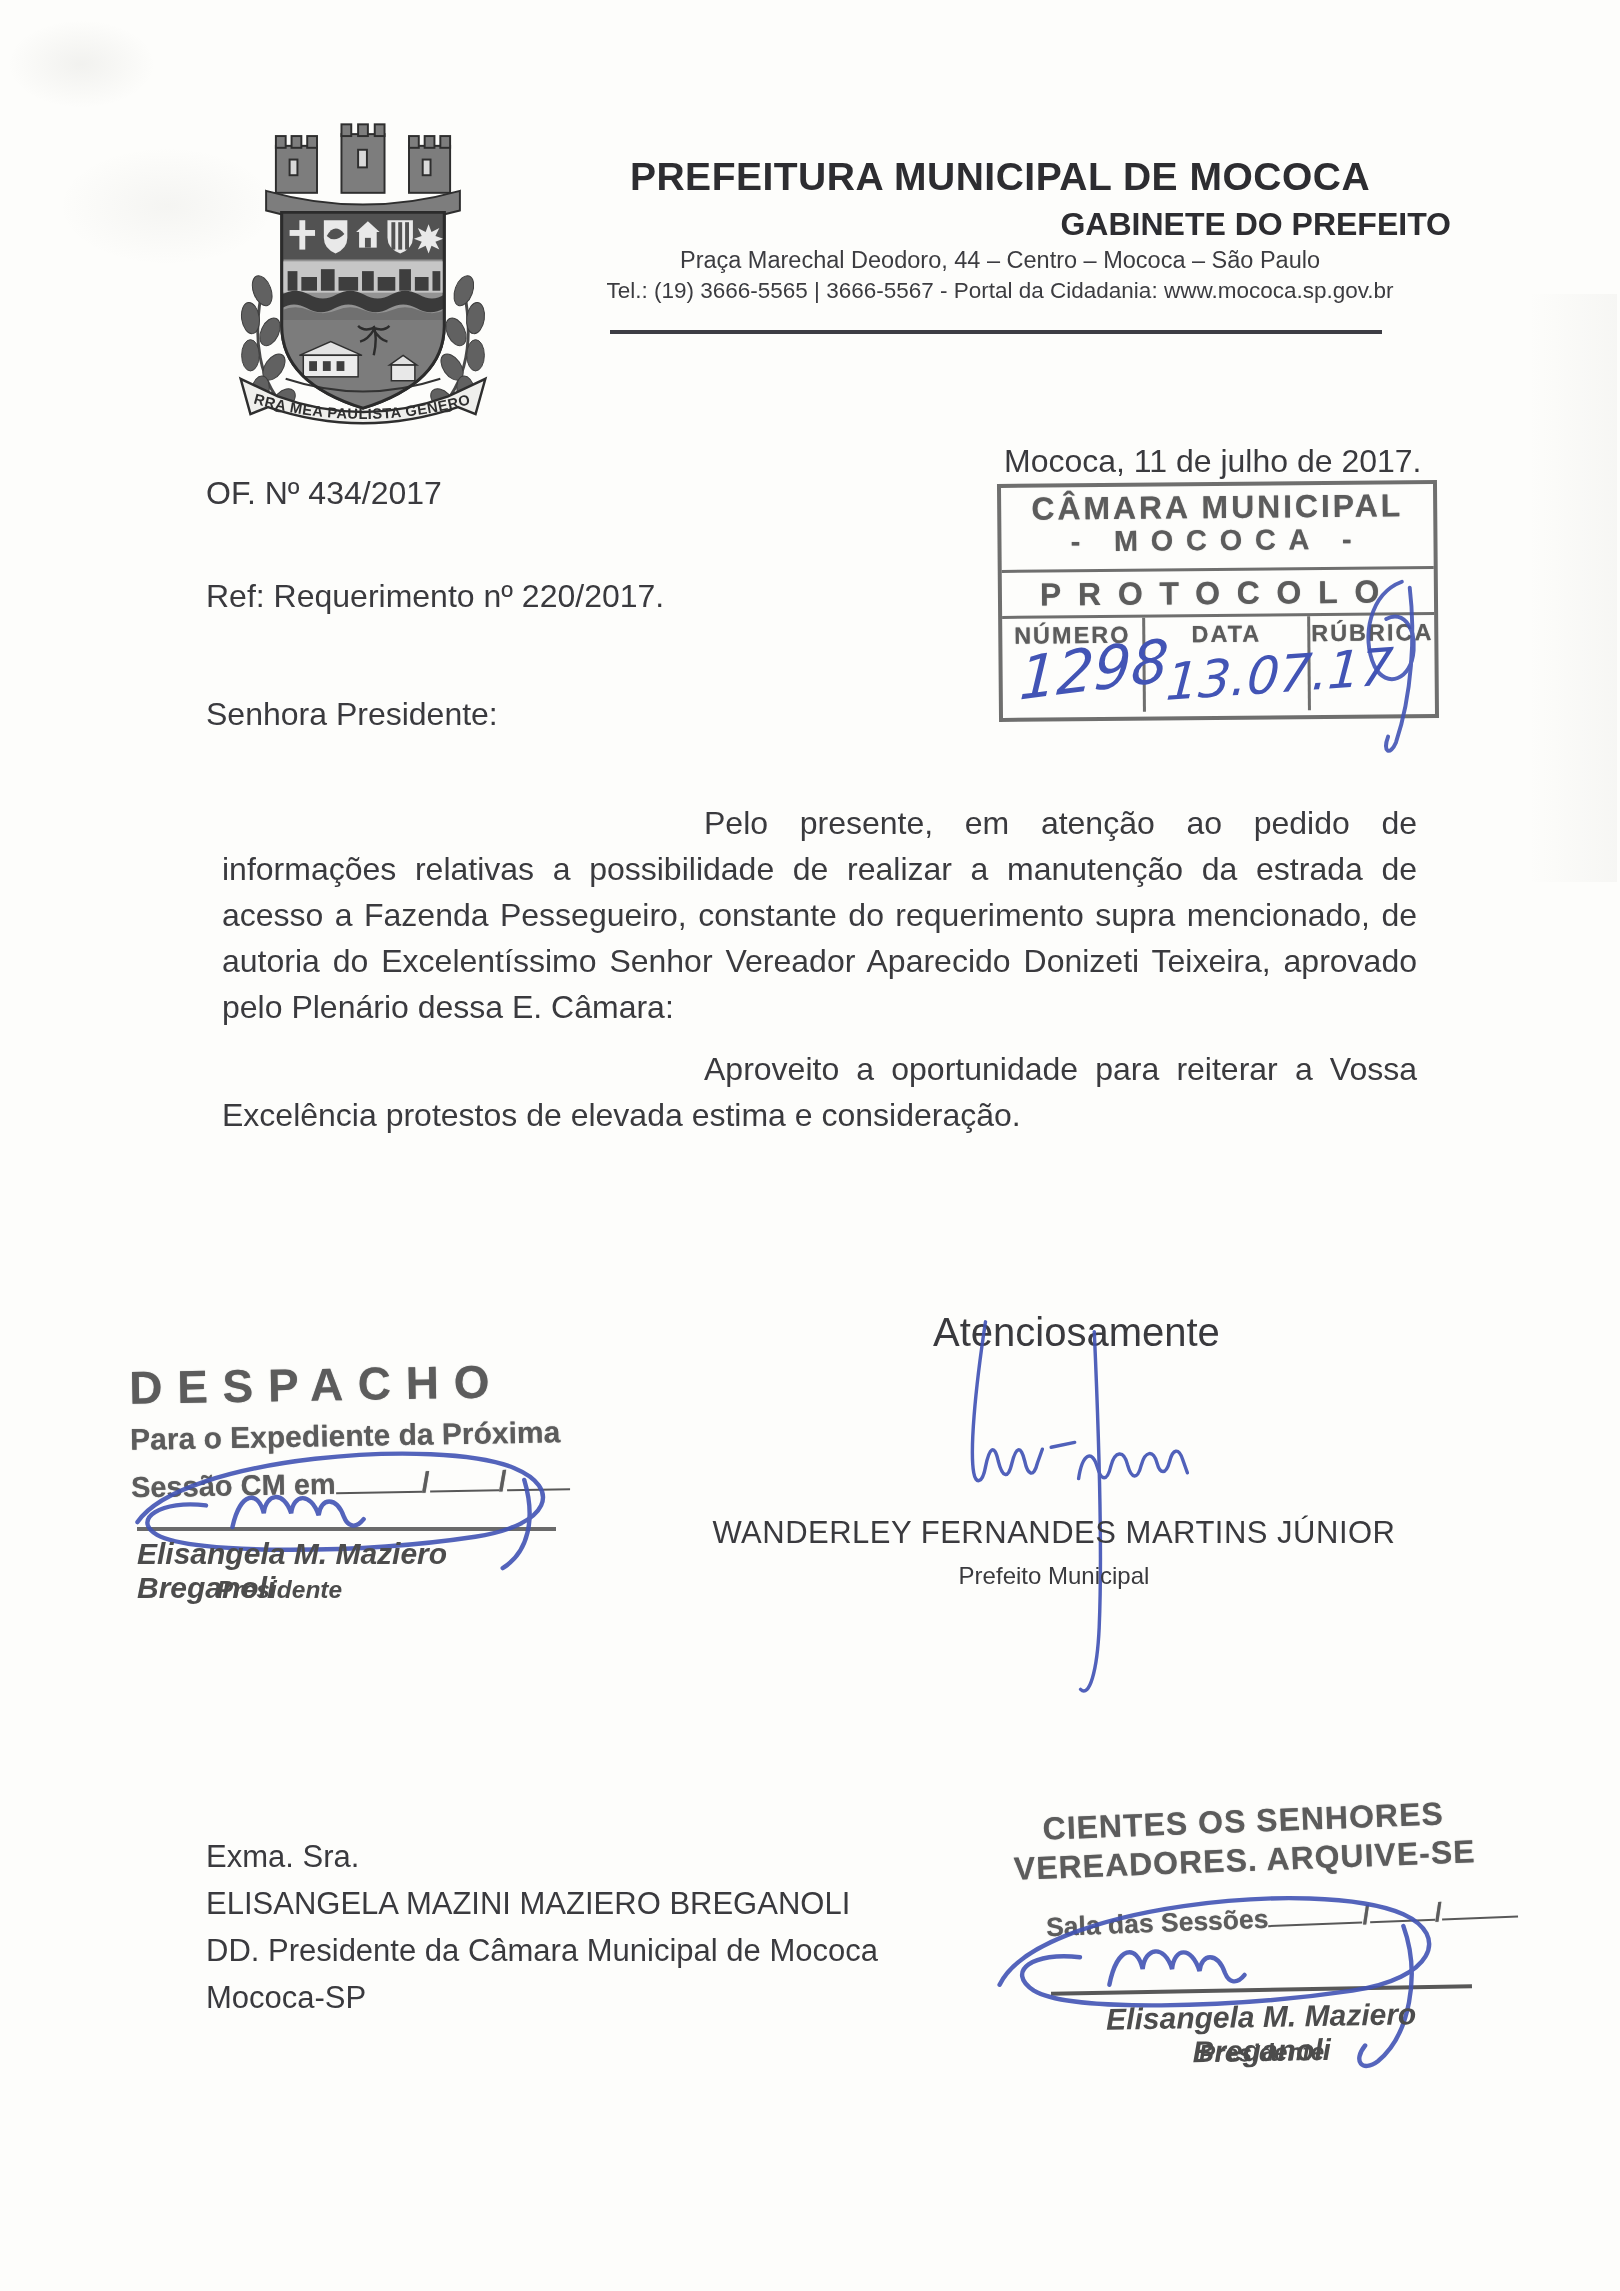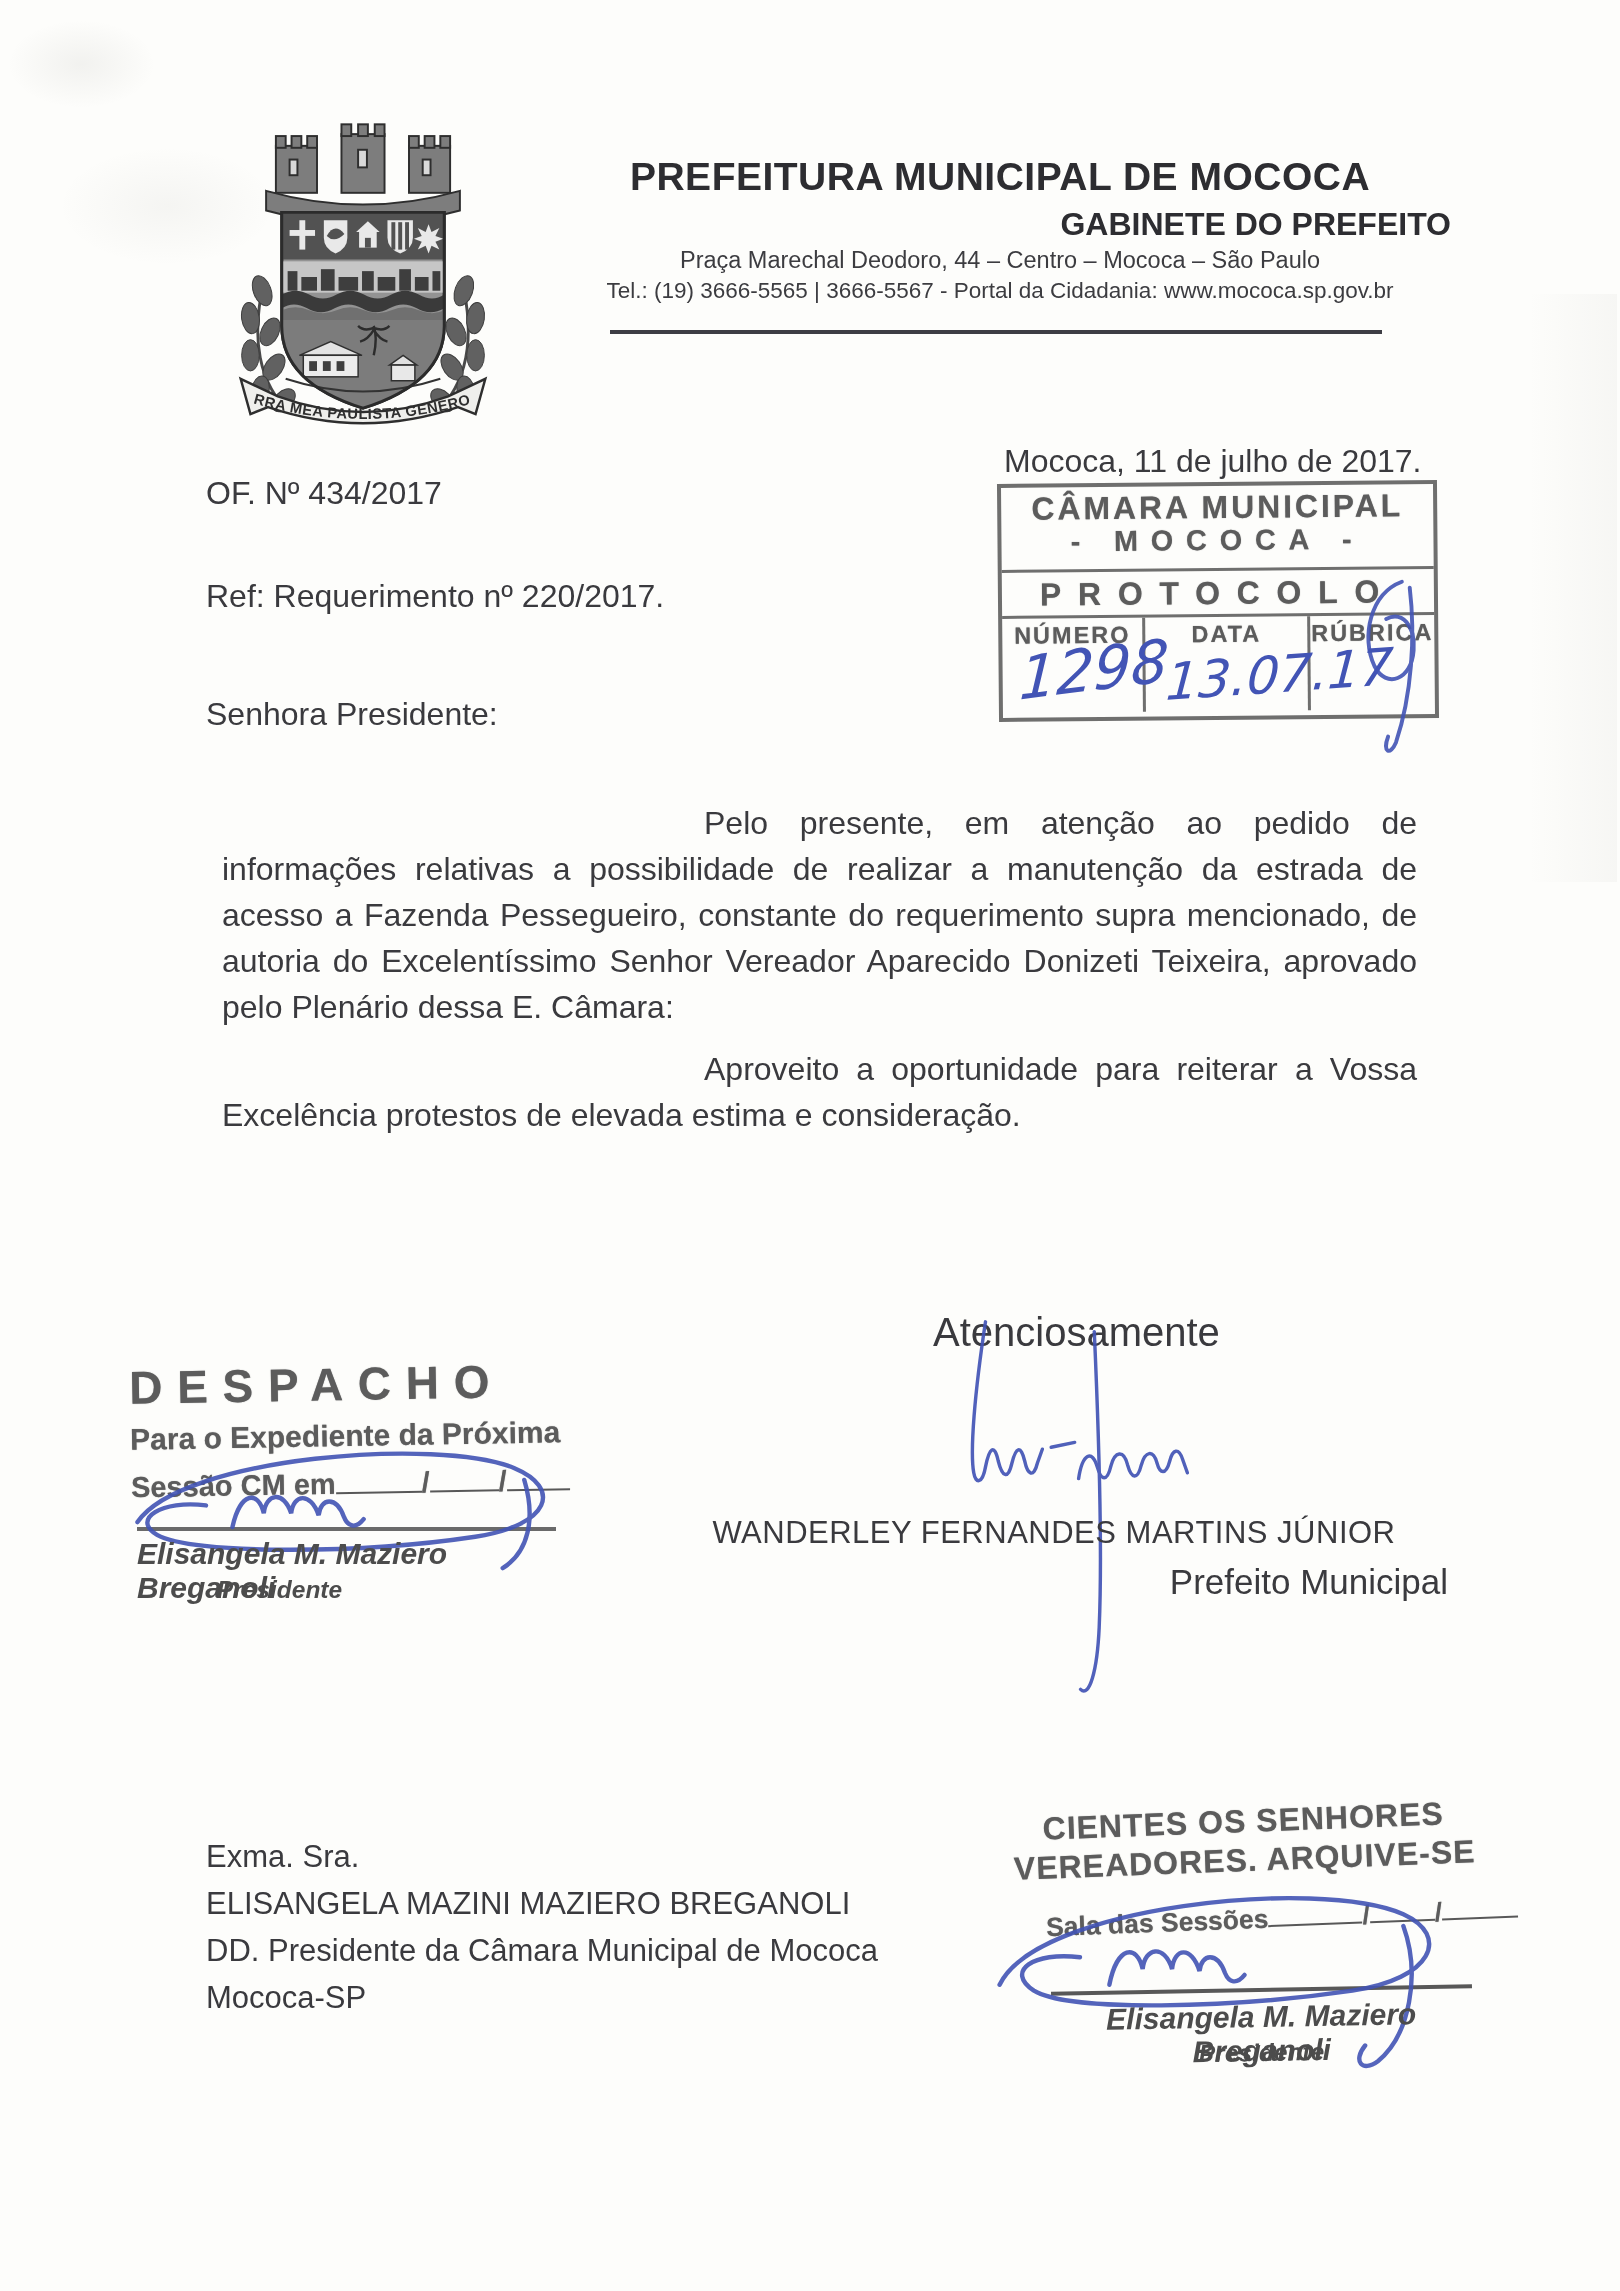--- a/index.html
+++ b/index.html
@@ -23,21 +23,21 @@
   .crest{left:225px;top:122px;width:276px;height:310px;}
   
   .of-number{left:206px;top:447px;font-size:32px;margin-top:28px;}
   .city-date{left:1004px;top:443px;font-size:32px;}
   .reference{left:206px;top:578px;font-size:32px;}
   .salutation{left:206px;top:696px;font-size:32px;}
   .body-block{left:206px;top:784px;width:1227px;font-size:32px;line-height:46px;text-align:justify;}
   .body-block p{margin:16px;text-indent:482px;}
   .closing{left:933px;top:1310px;font-size:40px;}
   .signer-name{left:696px;top:1515px;width:716px;text-align:center;font-size:31px;letter-spacing:0.5px;}
-  .signer-title{left:732px;top:1562px;width:716px;text-align:right;font-size:35px;}
+  .signer-title{left:696px;top:1562px;width:716px;text-align:center;font-size:24px;}
   .addressee{left:206px;top:1833px;font-size:31px;line-height:47px;}
   
   .stampgray{color:#5c5c5c;text-shadow:0 0 1px rgba(120,120,120,.8);}
   .protocol{left:998px;top:482px;width:440px;height:238px;border:4.9px solid rgba(75,75,75,.8);
     box-sizing:border-box;transform:rotate(-.5deg);}
   .protocol .r1{height:82px;border-bottom:3.9px solid rgba(75,75,75,.8);text-align:center;}
   .protocol .l1{font-size:32px;font-weight:bold;letter-spacing:2.9px;padding-top:2.9px;}
   .protocol .l2{font-size:29px;font-weight:bold;letter-spacing:12.7px;margin-top:-2px;}
   .protocol .r2{height:43px;border-bottom:3.9px solid rgba(75,75,75,.8);text-align:center;font-size:32px;font-weight:bold;letter-spacing:16.7px;line-height:45px;}
   .protocol .r3{display:flex;height:94px;}

